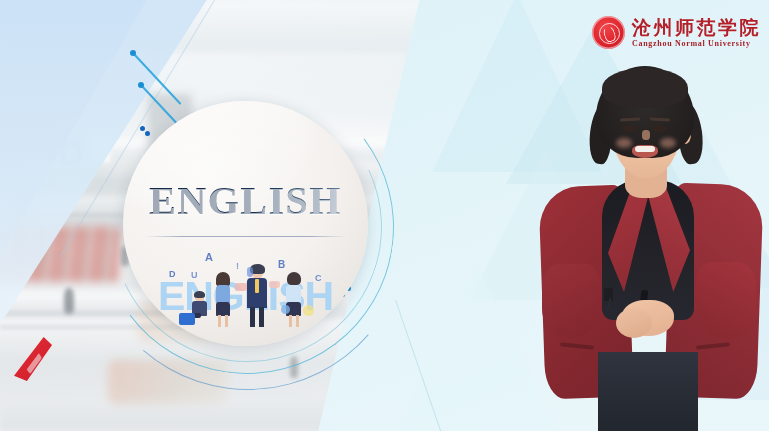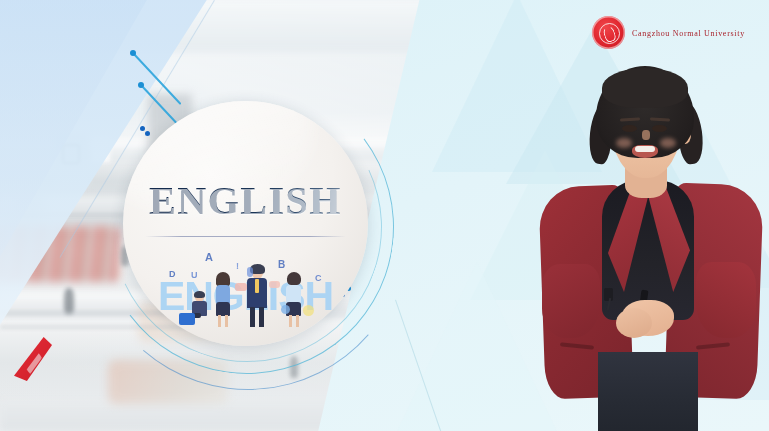--- a/index.html
+++ b/index.html
@@ -257,21 +257,21 @@
     border-top-color:transparent;transform:rotate(-18deg);
   }
   .logo-text{display:flex;flex-direction:column;line-height:1;}
   .logo-cn{
     font-family:"DejaVu Sans","Liberation Sans",sans-serif;
     font-size:19px;font-weight:700;color:#b3202a;letter-spacing:2.5px;
     text-shadow:0 1px 0 rgba(255,255,255,.4);
   }
   .logo-en{
     font-family:"Liberation Serif","DejaVu Serif",serif;
-    font-size:8px;font-weight:400;color:#a81f28;letter-spacing:.7px;
+    font-size:8px;font-weight:700;color:#a81f28;letter-spacing:.7px;
     margin-top:3px;
   }
 </style>
 </head>
 <body>
 
 <div class="stage">
 
   <div class="bg-photo"></div>
   <div class="bg-band bb1"></div>
@@ -420,17 +420,18 @@
     <div class="p-mic"></div>
     <div class="p-mic-wire"></div>
     <div class="p-clicker"></div>
     <div class="p-hand"></div>
     <div class="p-hand2"></div>
   </div>
 
   <div class="logo">
     <div class="logo-emblem"></div>
     <div class="logo-text">
+      <div class="logo-cn">沧州师范学院</div>
       <div class="logo-en">Cangzhou Normal University</div>
     </div>
   </div>
 
 </div>
 
 </body></html>

